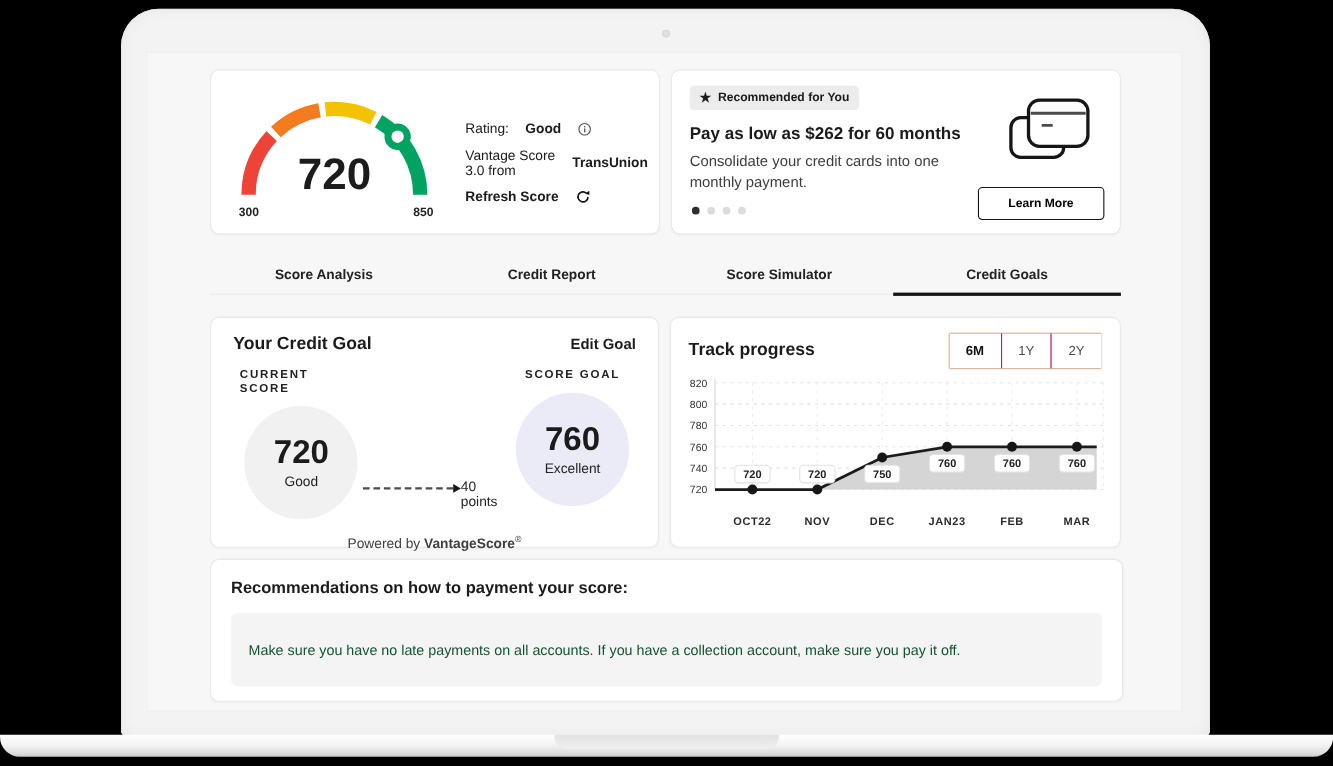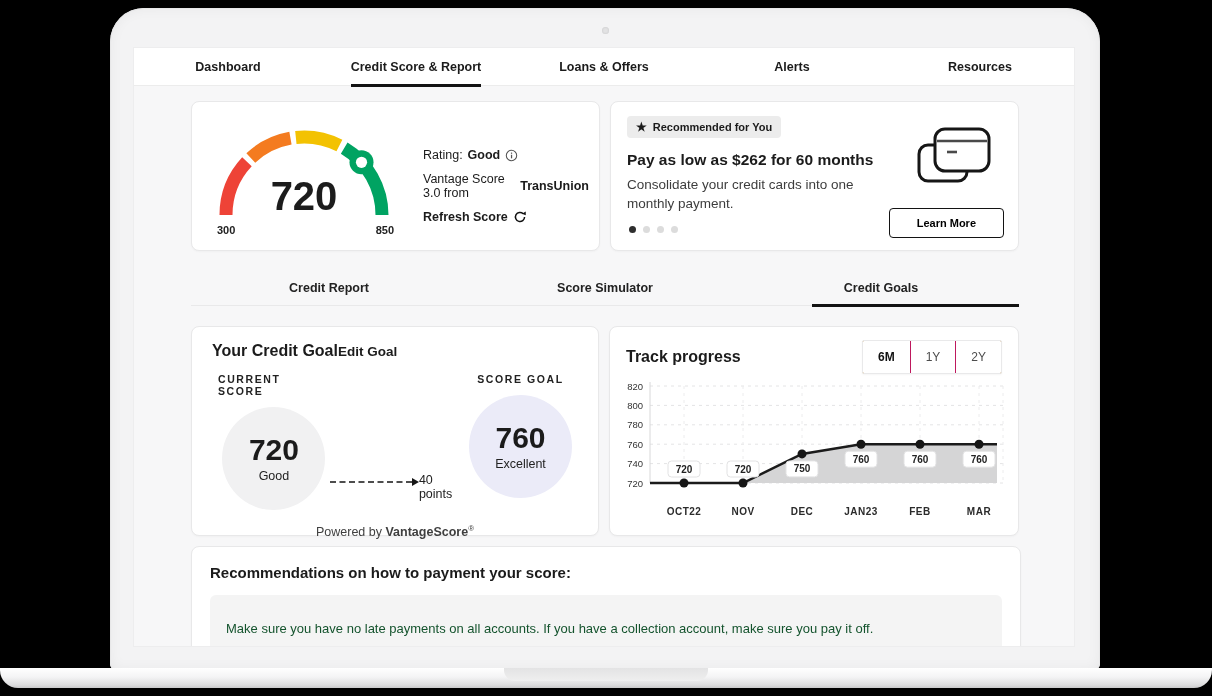--- a/index.html
+++ b/index.html
@@ -50,21 +50,21 @@
   .main { padding:15px 55px 0 57px; }
   .card-row { display:flex; gap:10px; }
   .card {
     background:#fff; border:1px solid #e8e8e9; border-radius:8px;
     box-shadow:0 1px 2px rgba(0,0,0,0.03); width:410px;
   }
   
   .score-card { height:150px; display:flex; padding:6px 10px; }
   .gauge-wrap { width:205px; flex:none; }
   .score-info { margin-left:16px; padding-top:40px; font-size:12.5px; }
-  .score-info .line { margin-bottom:10px; display:flex; align-items:center; gap:5px; }
+  .score-info .line { margin-bottom:10px; display:flex; align-items:center; gap:15px; }
   .bold { font-weight:bold; }
   .info-icon-svg { width:13px; height:13px; }
   .refresh-link { display:flex; align-items:center; gap:6px; cursor:pointer; }
   .refresh-icon-svg { width:14px; height:14px; }
   
   .offer-card { height:150px; position:relative; padding:14px 16px; }
   .offer-badge {
     display:inline-flex; align-items:center; gap:6px; background:#ececec;
     border-radius:4px; padding:4px 9px; font-size:11px; font-weight:bold;
   }
@@ -83,21 +83,21 @@
   
   .sub-tabs { position:relative; margin-top:20px; height:35px; display:flex; border-bottom:1px solid #e9e9ea; }
   .sub-tab {
     flex:1; display:flex; align-items:center; justify-content:center;
     font-size:12.5px; font-weight:600; color:#222; cursor:pointer;
   }
   .sub-tab.active { font-weight:bold; }
   .subtab-underline { position:absolute; bottom:-2px; height:3px; background:#131313; }
   
   .goal-card { height:210px; margin-top:20px; padding:15px 20px; }
-  .goal-header { display:flex; align-items:baseline; }
+  .goal-header { display:flex; justify-content:space-between; align-items:baseline; }
   .goal-title { font-size:16px; font-weight:bold; }
   .edit-goal { font-size:13.5px; font-weight:bold; cursor:pointer; }
   .goal-body { display:flex; justify-content:space-between; padding:0 6px; }
   .goal-col { display:flex; flex-direction:column; align-items:center; }
   .goal-label { font-size:10.5px; font-weight:bold; letter-spacing:1.6px; margin:13px 0 10px; color:#222; }
   .score-circle {
     width:103px; height:103px; border-radius:50%;
     display:flex; flex-direction:column; align-items:center; justify-content:center;
   }
   .circle-current { background:#f1f1f2; }
@@ -135,28 +135,20 @@
   }
 </style>
 </head>
 <body>
 
 <div class="laptop-screen">
   <div class="camera-dot"></div>
 
   <div class="screen-content">
 
-    <nav class="top-nav">
-      <div class="nav-underline" style="left: calc(30% - 65px);"></div>
-    <div class="nav-tab">Dashboard</div>
-        <div class="nav-tab active">Credit Score &amp; Report</div>
-        <div class="nav-tab">Loans &amp; Offers</div>
-        <div class="nav-tab">Alerts</div>
-        <div class="nav-tab">Resources</div>
-      </nav>
 
     <div class="main">
 
       <div class="card-row">
 
         <div class="card score-card">
           <div class="gauge-wrap">
             <svg width="205" height="132" viewBox="0 0 205 132">
               <g transform="translate(2,2)">
                 <path d="M 22 105 A 78 78 0 0 1 42.95 51.8" fill="none" stroke="#ee4337" stroke-width="13"></path>
@@ -213,20 +205,21 @@
               <span class="dot"></span>
               <span class="dot"></span>
               <span class="dot"></span>
             </div>
           <button class="learn-more-btn">Learn More</button>
         </div>
       </div>
 
       <div class="sub-tabs">
         <div class="subtab-underline" style="left: 75%; width: 25%;"></div>
+      <div class="sub-tab">Score Analysis</div>
           <div class="sub-tab">Credit Report</div>
           <div class="sub-tab">Score Simulator</div>
           <div class="sub-tab active">Credit Goals</div>
         </div>
 
       <div class="card-row">
 
         <div class="card goal-card">
           <div class="goal-header">
             <div class="goal-title">Your Credit Goal</div>

